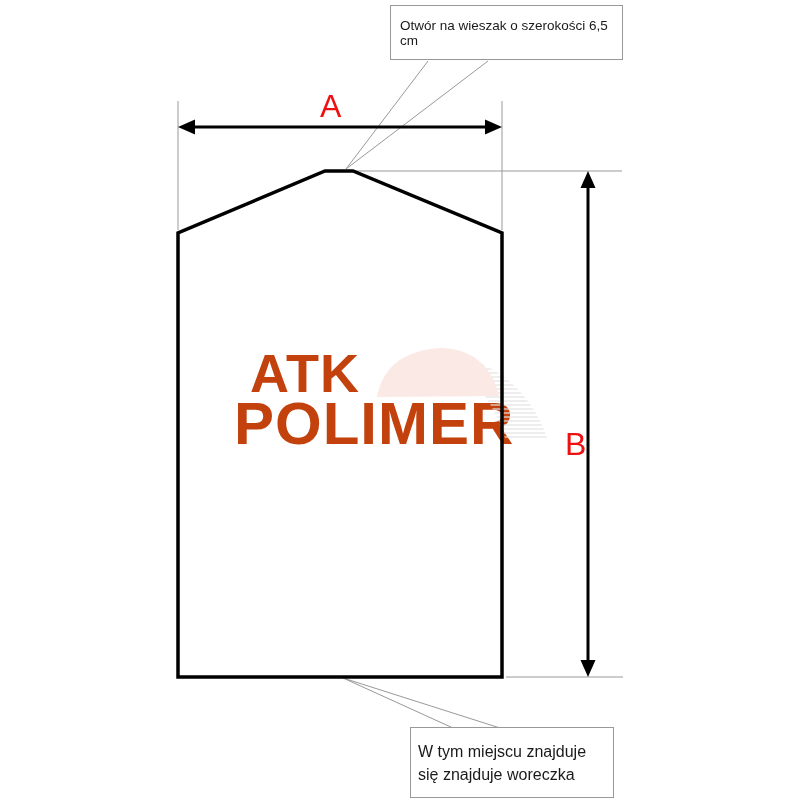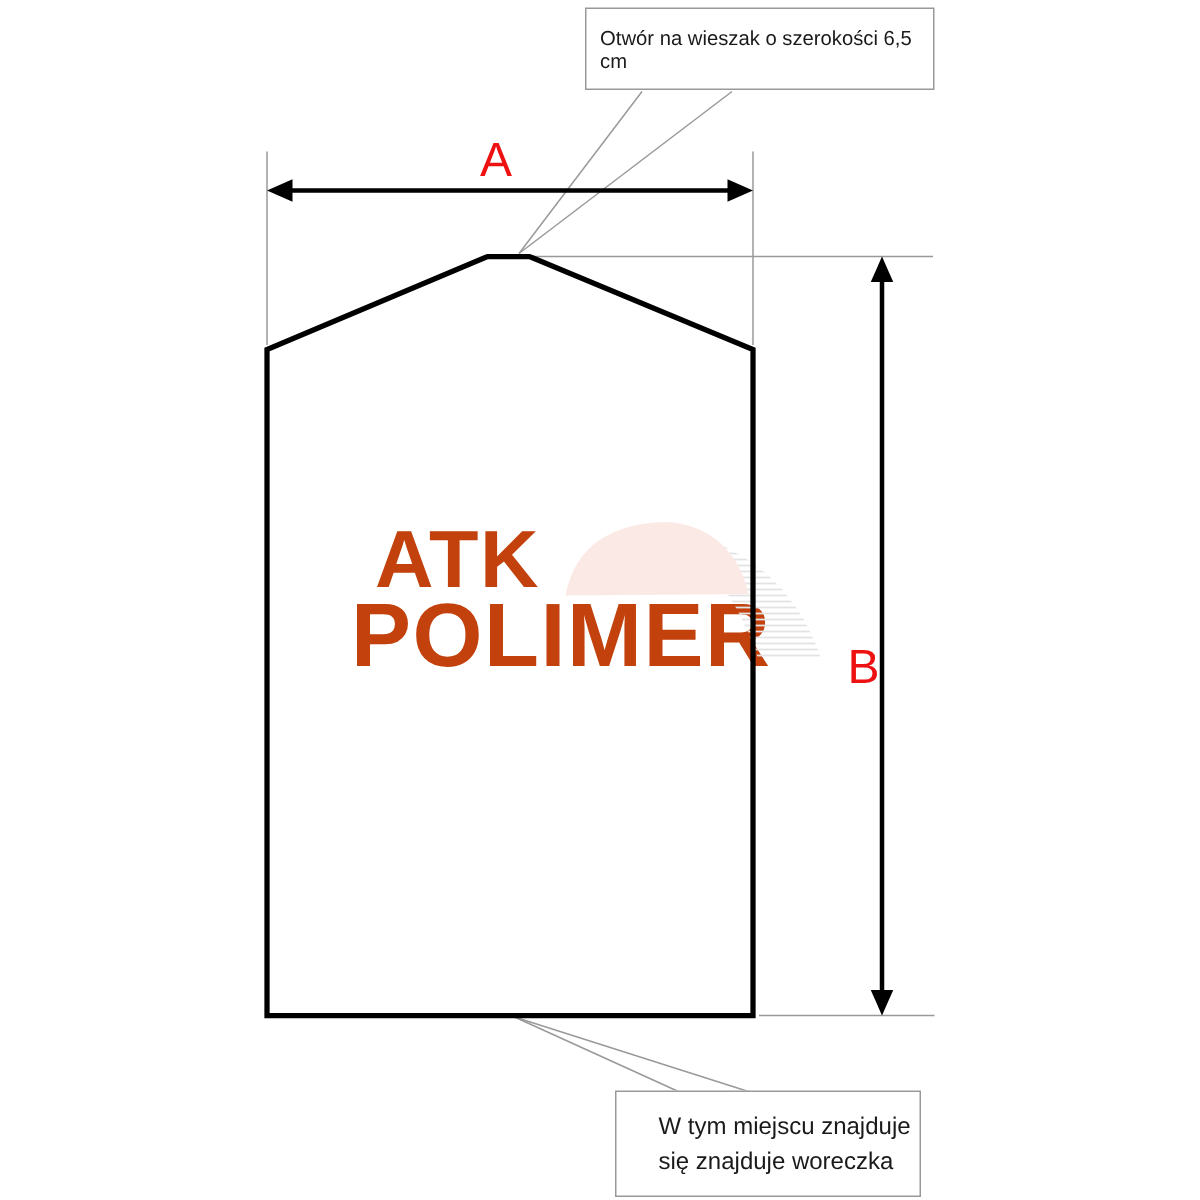--- a/index.html
+++ b/index.html
@@ -10,21 +10,21 @@
   .layer{position:absolute;left:0;top:0;width:800px;height:800px;}
   .wm{position:absolute;font-weight:bold;color:#c2410c;line-height:1;letter-spacing:1px;}
   .wm-1{left:250px;top:346px;font-size:54px;}
   .wm-2{left:234px;top:394px;font-size:60px;}
   svg.diagram{position:absolute;left:0;top:0;z-index:2;}
   .callout{
     position:absolute;box-sizing:border-box;background:#ffffff;border:1px solid #999999;
     color:#1a1a1a;z-index:3;display:flex;flex-direction:column;justify-content:center;
   }
   .callout-top{left:390px;top:5px;width:233px;height:55px;padding-left:9px;font-size:13.5px;}
-  .callout-bottom{left:410px;top:727px;width:204px;height:71px;padding-left:28px;font-size:16px;line-height:23px;}
+  .callout-bottom{left:410px;top:727px;width:204px;height:71px;padding-left:7px;font-size:16px;line-height:23px;}
   .dim-label{position:absolute;z-index:3;color:#ee1111;font-size:32px;line-height:1;}
   .dim-a{left:320px;top:90px;}
   .dim-b{left:565px;top:428px;}
 </style>
 </head>
 <body>
 
 <div class="stage">
 
   <div class="layer" style="z-index:1;">

